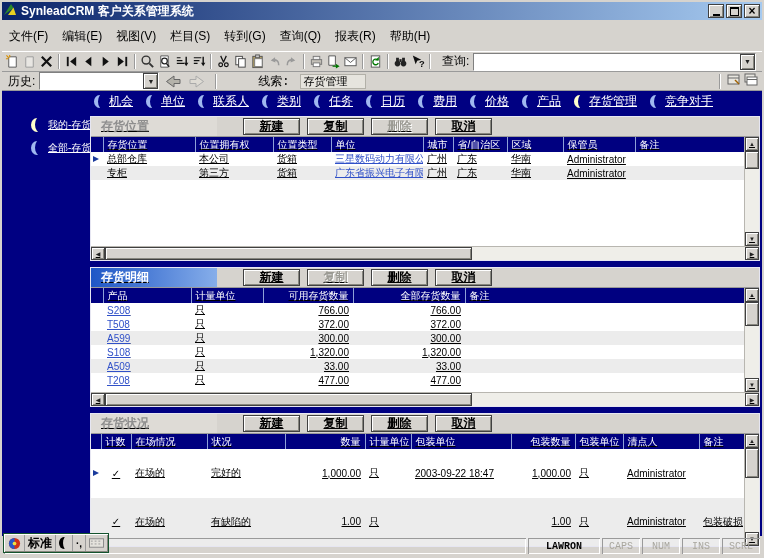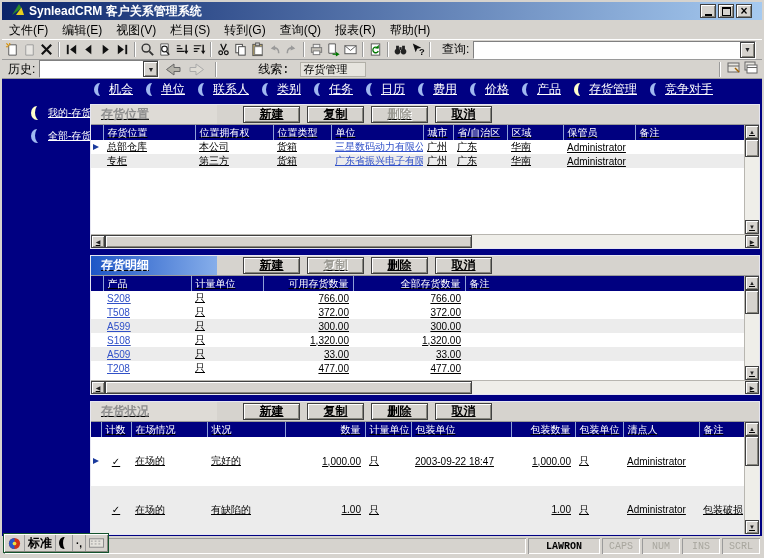--- a/index.html
+++ b/index.html
@@ -4,32 +4,32 @@
 <style>
   * { box-sizing: border-box; margin: 0; padding: 0; }
   html,body { width:764px; height:558px; overflow:hidden; }
   body { font-family:"Liberation Sans","DejaVu Sans",sans-serif; font-size:12px; }
 
   .window { width:764px; height:558px; display:flex; flex-direction:column;
             background:#d6d3ce; border:2px solid #d6d3ce; outline:1px solid #404040; position:relative; }
 
   
   .titlebar { height:18px; background:linear-gradient(90deg,#0a246a,#a6caf0);
-              display:flex; align-items:center; padding:0 10px; color:#fff; flex:none; }
+              display:flex; align-items:center; padding:0 2px; color:#fff; flex:none; }
   .titlebar .ttext { font-weight:bold; font-size:12px; margin-left:4px; white-space:nowrap; }
   .wbtns { margin-left:auto; display:flex; gap:2px; }
   .wbtn { width:16px; height:14px; background:#d6d3ce; border:1px solid #404040;
           box-shadow:inset 1px 1px 0 #fff, inset -1px -1px 0 #87867e;
           display:flex; align-items:center; justify-content:center; color:#000; }
   .wbtn-min::after { content:""; width:7px; height:2px; background:#000; margin-top:7px; }
   .wbtn-restore::after { content:""; width:7px; height:6px; border:1px solid #000; border-top-width:2px; }
   .wbtn-close::after { content:"×"; font-weight:bold; font-size:12px; line-height:10px; }
 
   
-  .menubar { height:20px; display:flex; align-items:center; flex:none; border-bottom:1px solid #fff; }
+  .menubar { height:32px; display:flex; align-items:center; flex:none; border-bottom:1px solid #fff; }
   .menu-item { padding:0 7px; height:16px; line-height:16px; white-space:nowrap; }
 
   
   .toolbar { height:20px; display:flex; align-items:center; flex:none; padding-left:2px; border-bottom:1px solid #9a9a9a; }
   .ticon { width:17px; height:18px; display:flex; align-items:center; justify-content:center; flex:none; }
   .ticon svg { display:block; }
   .tsep { width:2px; height:15px; border-left:1px solid #9a9a9a; border-right:1px solid #fff; margin:0 3px; flex:none; }
   .qlabel { margin-left:8px; white-space:nowrap; }
   .combo { display:flex; height:18px; background:#fff; border:1px solid; border-color:#808080 #fff #fff #808080; }
   .combo input { border:none; outline:none; flex:1; font-size:11px; padding:0 3px; min-width:0; background:#fff; }

